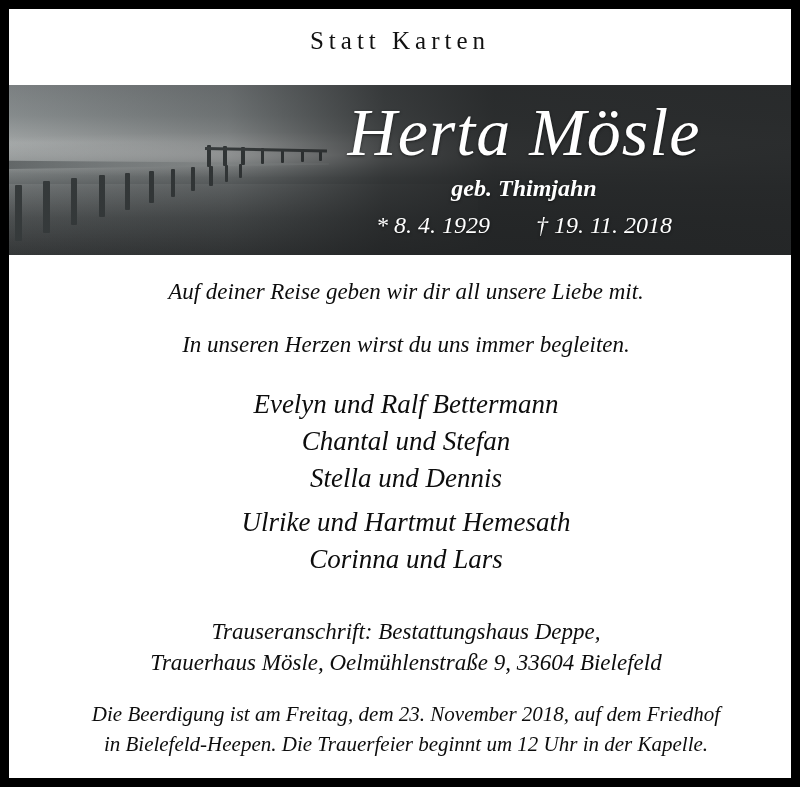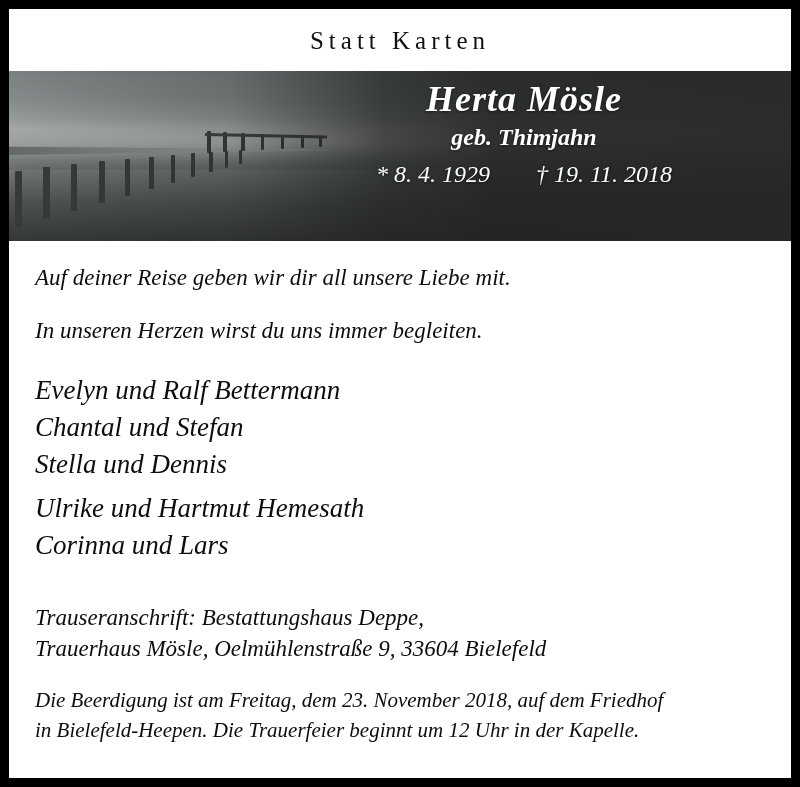--- a/index.html
+++ b/index.html
@@ -28,21 +28,21 @@
     flex-direction: column;
   }
 
   
   .statt-karten {
     text-align: center;
     font-size: 25px;
     letter-spacing: 5px;
     font-weight: 400;
     color: #111111;
-    padding: 18px 0 16px 0;
+    padding: 18px 0 30px 0;
     font-family: "Liberation Serif", serif;
   }
 
   
   .banner {
     position: relative;
     width: 100%;
     height: 170px;
     overflow: hidden;
     background: #6f7475;
@@ -113,26 +113,25 @@
 
   .name-block {
     position: absolute;
     right: 52px;
     top: 8px;
     text-align: center;
     color: #ffffff;
     width: 430px;
   }
   .name-main {
-    font-size: 36px;
+    font-size: 68px;
     font-style: italic;
     letter-spacing: 1px;
     line-height: 1.15;
     text-shadow: 0 1px 3px rgba(0,0,0,0.55);
-    font-weight: bold;
   }
   .name-born {
     font-size: 24px;
     font-style: italic;
     font-weight: bold;
     margin-top: 4px;
     text-shadow: 0 1px 3px rgba(0,0,0,0.55);
   }
   .dates {
     font-size: 24px;
@@ -142,20 +141,21 @@
   }
   .dates .sep {
     display: inline-block;
     width: 46px;
   }
 
   
   .body {
     flex: 1;
     padding: 22px 14px 10px 26px;
+    text-align: center;
     color: #0d0d0d;
   }
   .verse {
     font-size: 23px;
     font-style: italic;
     line-height: 1.33;
   }
   .verse2 {
     font-size: 23px;
     font-style: italic;

